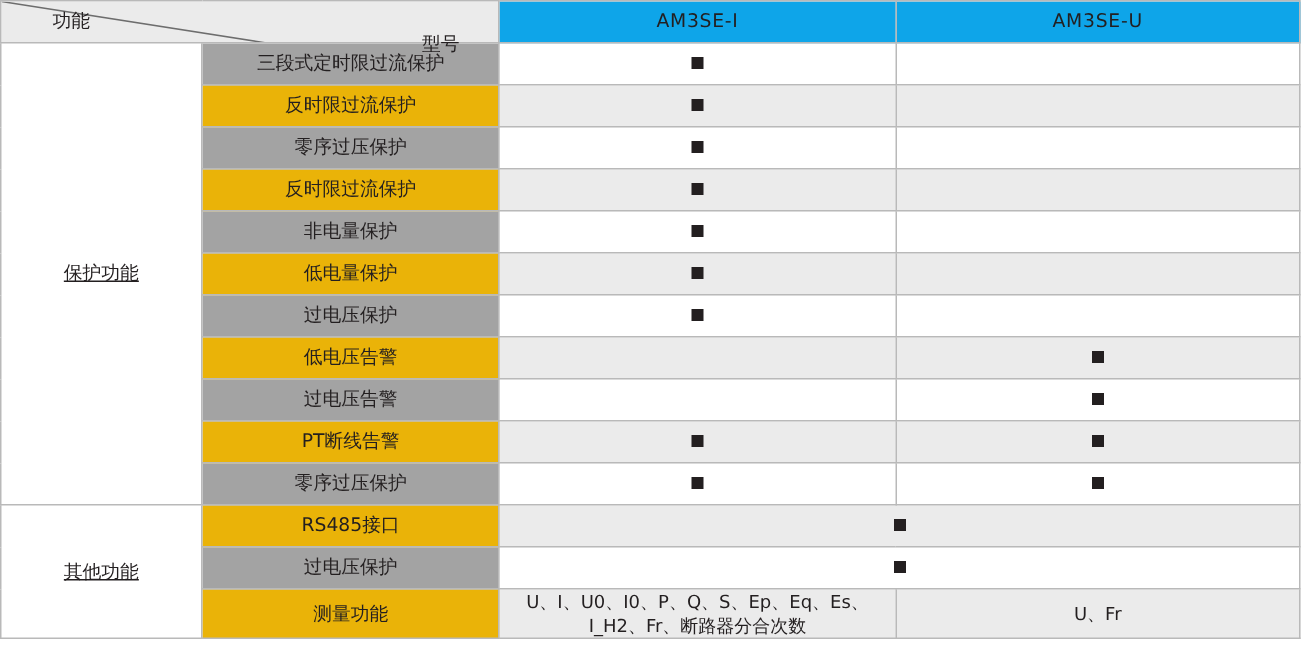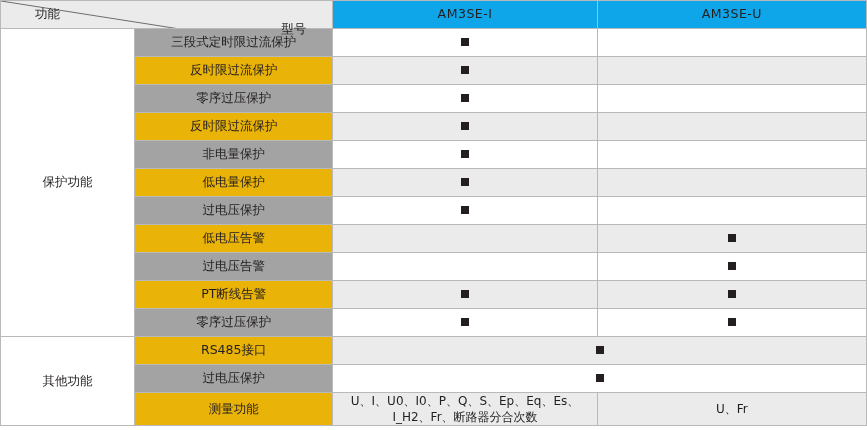--- a/index.html
+++ b/index.html
@@ -69,20 +69,21 @@
     background: #0ea5e9;
     height: 52px;
     font-size: 12.5px;
     letter-spacing: 0.5px;
   }
 
   
   .grp {
     background: #ffffff;
     font-size: 12.5px;
+    text-decoration: underline;
   }
 
   
   .rl {
     background: #a3a3a3;
     font-size: 12.5px;
   }
   .rl.shade { background: #eab308; }
   .val { background: #ffffff; }
   .val.shade { background: #ebebeb; }

